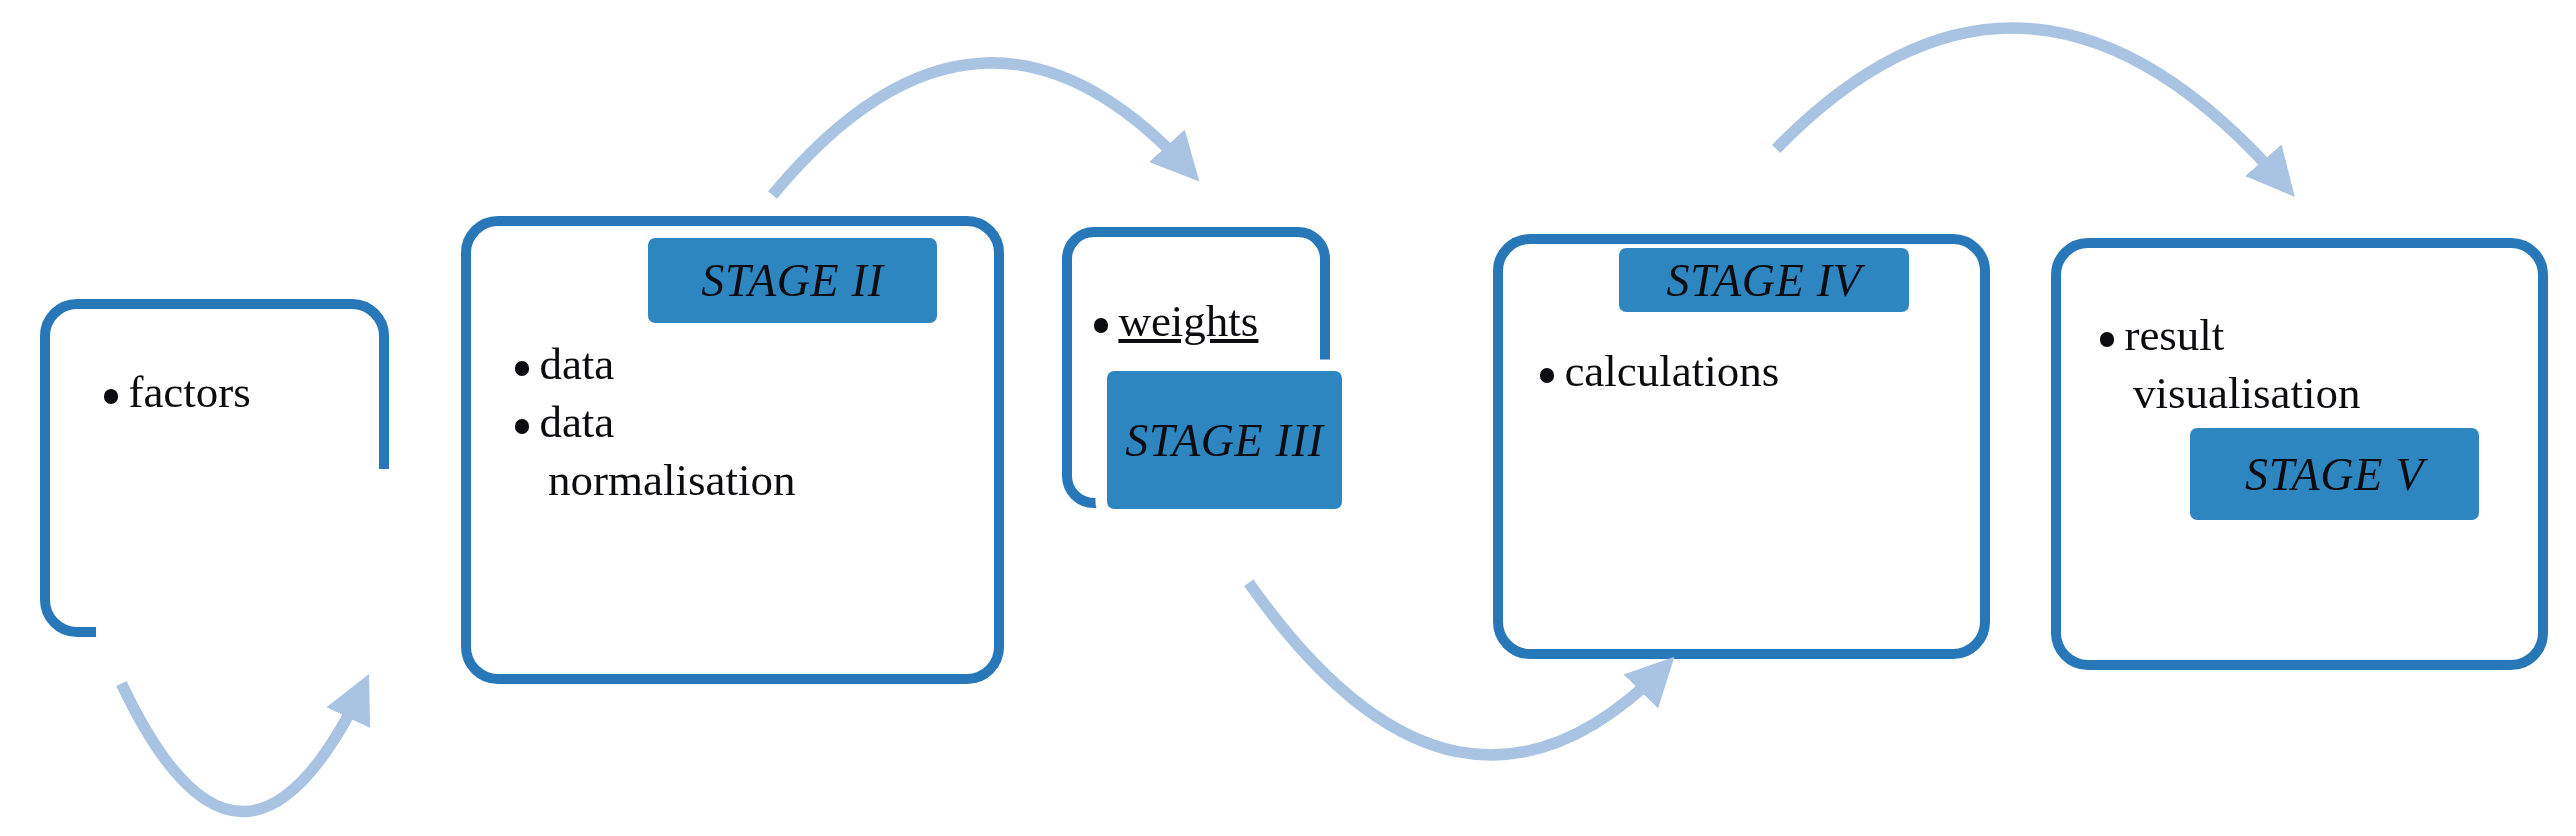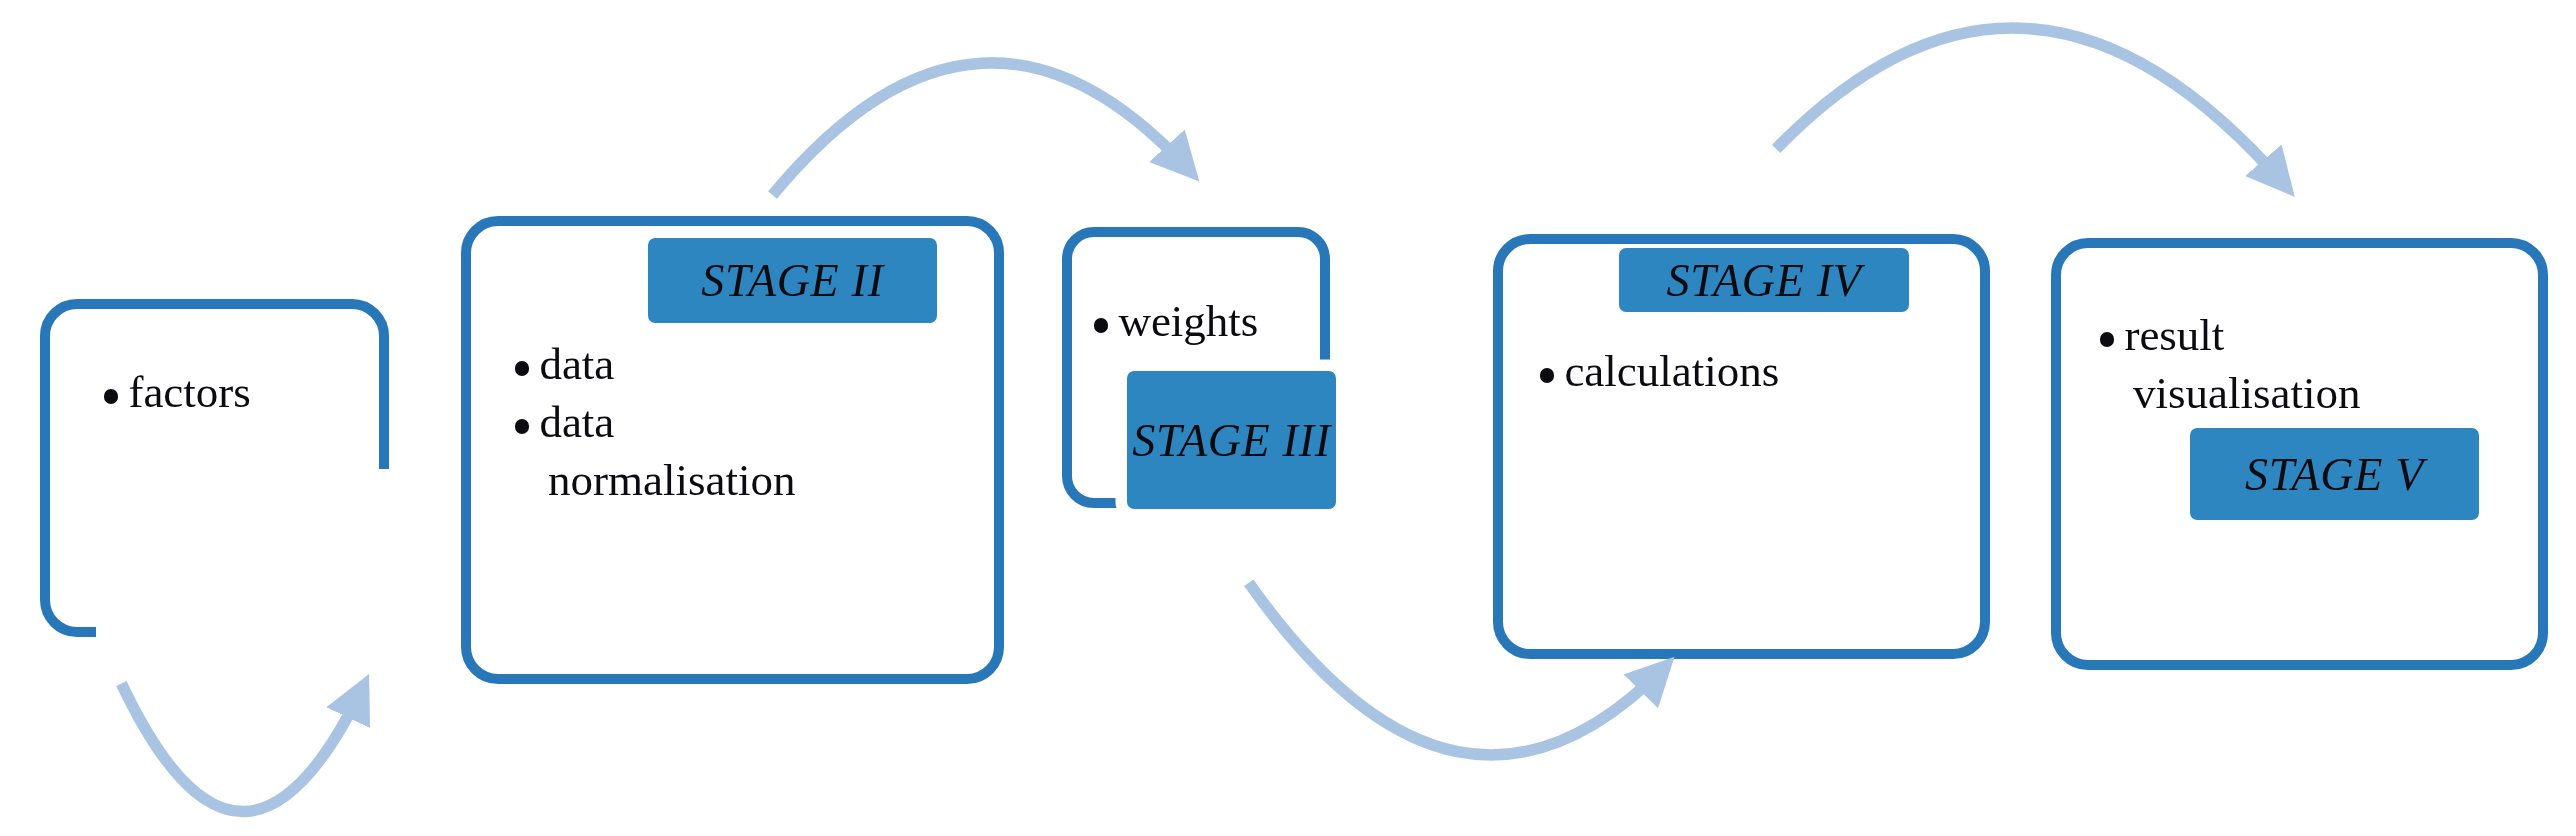--- a/index.html
+++ b/index.html
@@ -44,21 +44,21 @@
     display:flex;align-items:center;justify-content:center;
     font-size:46px;
     letter-spacing:0.7px;
     color:var(--text);
     z-index:3;
     font-style:italic;
   }
   .ringed{box-shadow:0 0 0 11.5px var(--bg);}
   #s1-label{left:99px;top:488px;width:302px;height:124px;}
   #s2-label{left:648px;top:238px;width:289px;height:85px;}
-  #s3-label{left:1107px;top:371px;width:209px;height:138px;margin-left:20px;}
+  #s3-label{left:1107px;top:371px;width:235px;height:138px;}
   #s4-label{left:1619px;top:248px;width:290px;height:64px;}
   #s5-label{left:2190px;top:428px;width:289px;height:92px;}
   
   .items{
     position:absolute;
     margin:0;padding:0;
     list-style:none;
     font-size:45px;
     line-height:58px;
     z-index:5;
@@ -72,21 +72,21 @@
     content:"";
     display:inline-block;
     width:14.4px;height:14.4px;
     border-radius:50%;
     background:var(--text);
     margin-right:10px;
     vertical-align:middle;
   }
   #s1-items{left:104px;top:363px;width:274px;}
   #s2-items{left:515px;top:335px;width:345px;}
-  #s3-items{left:1094px;top:292px;width:230px;}
+  #s3-items{left:1094px;top:292px;width:230px;text-decoration:underline;}
   #s4-items{left:1540px;top:342px;width:374px;}
   #s5-items{left:2100px;top:306px;width:338px;}
   
   #arrows-layer{position:absolute;left:0;top:0;z-index:4;}
   .flow-arrow{fill:none;stroke:var(--arrow);stroke-width:16;stroke-linecap:butt;}
 </style>
 </head>
 <body>
 
 <div id="canvas">

